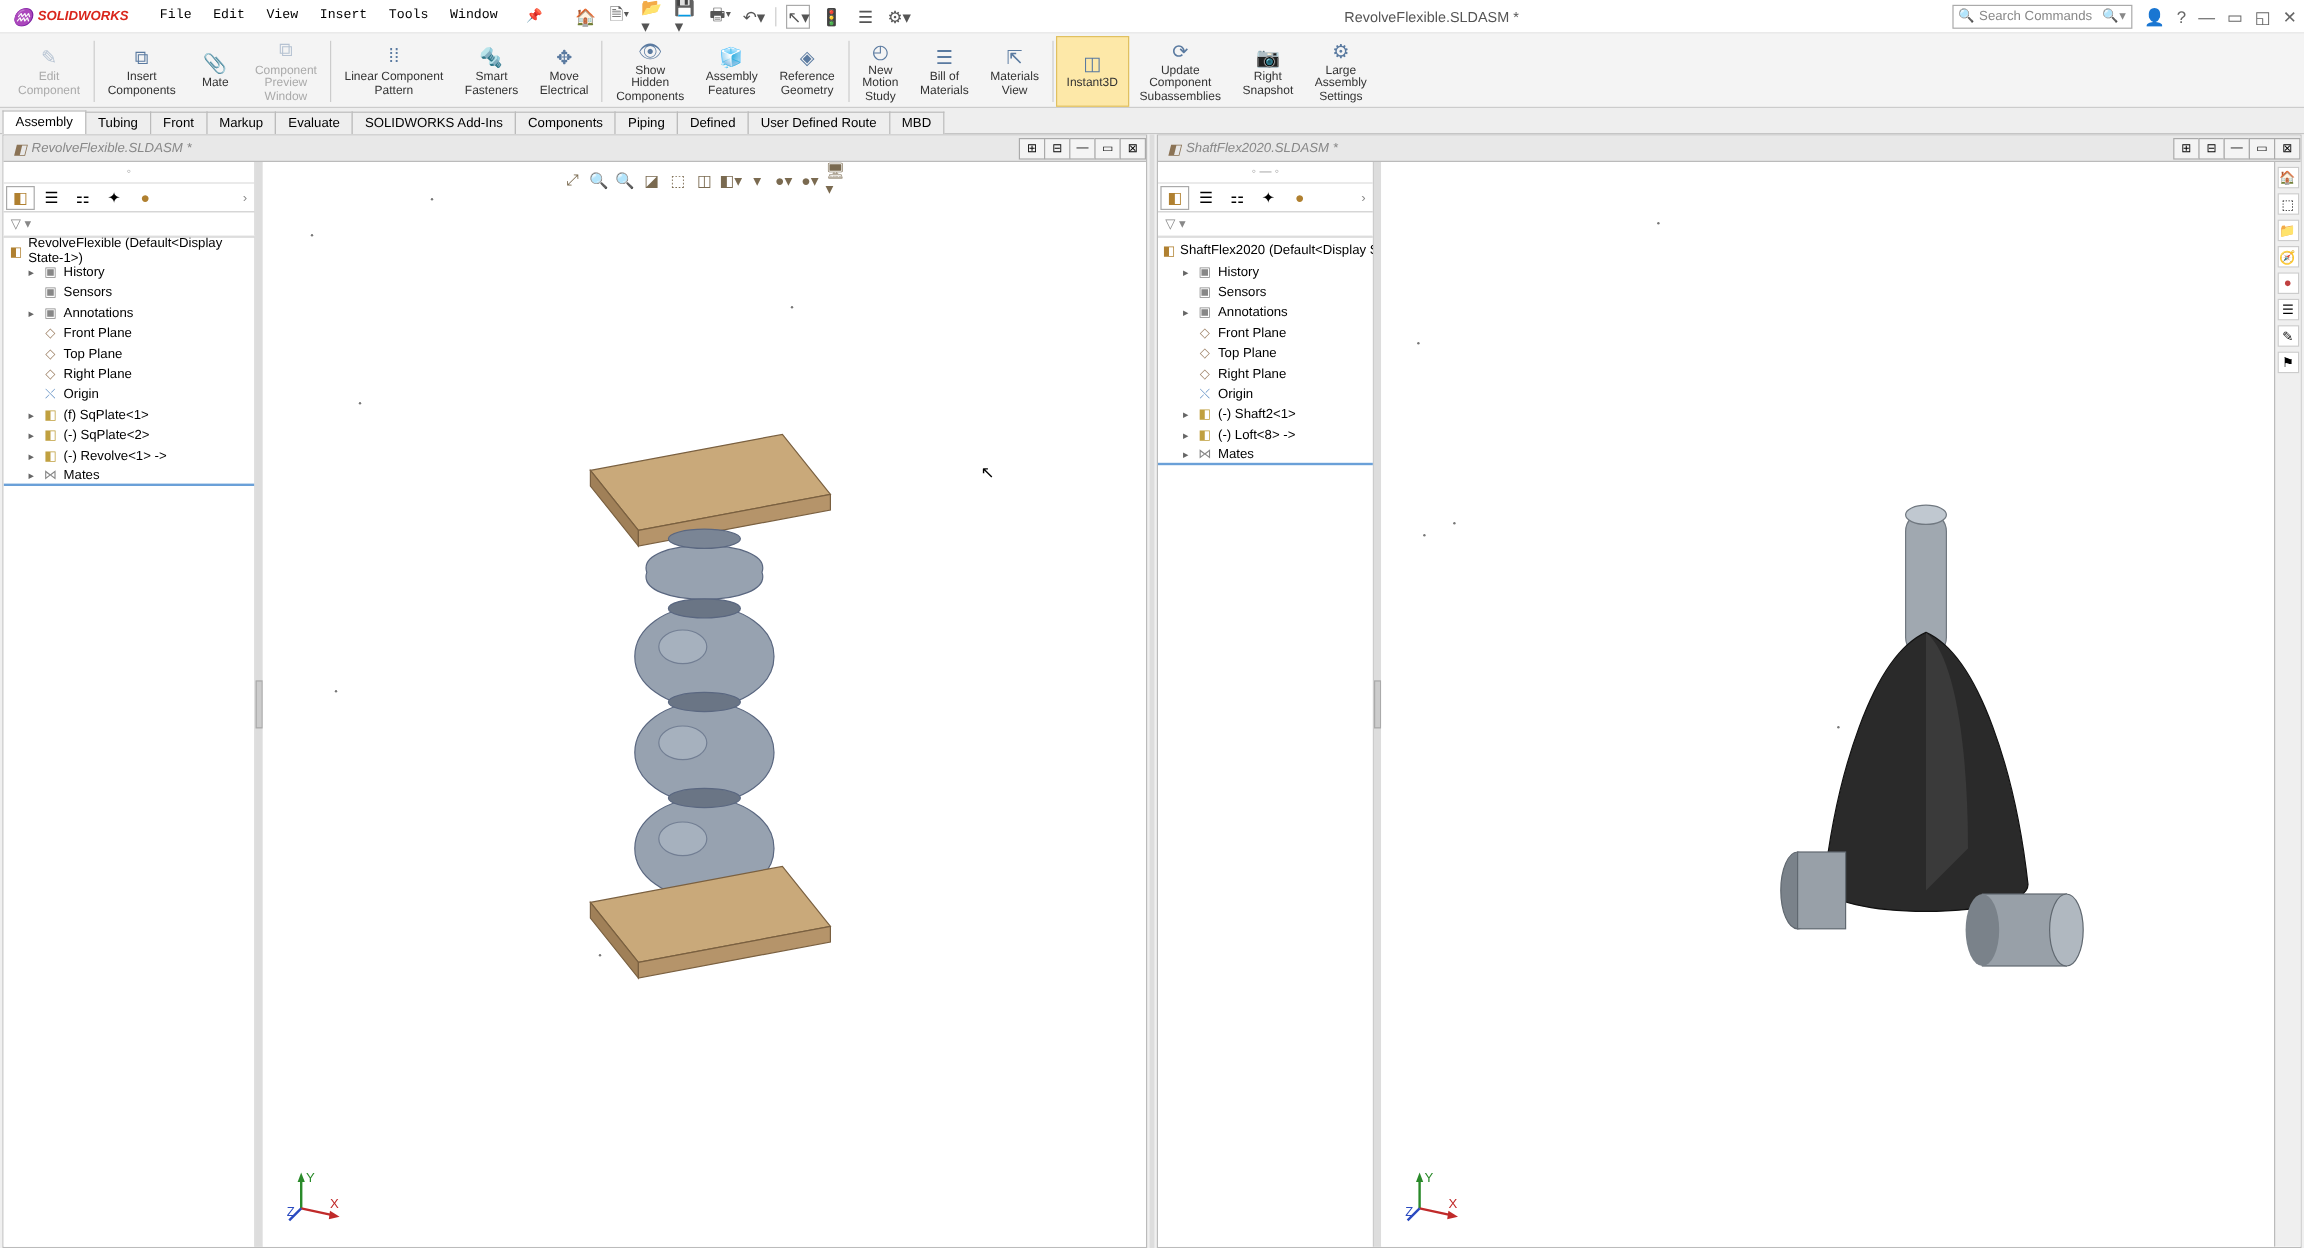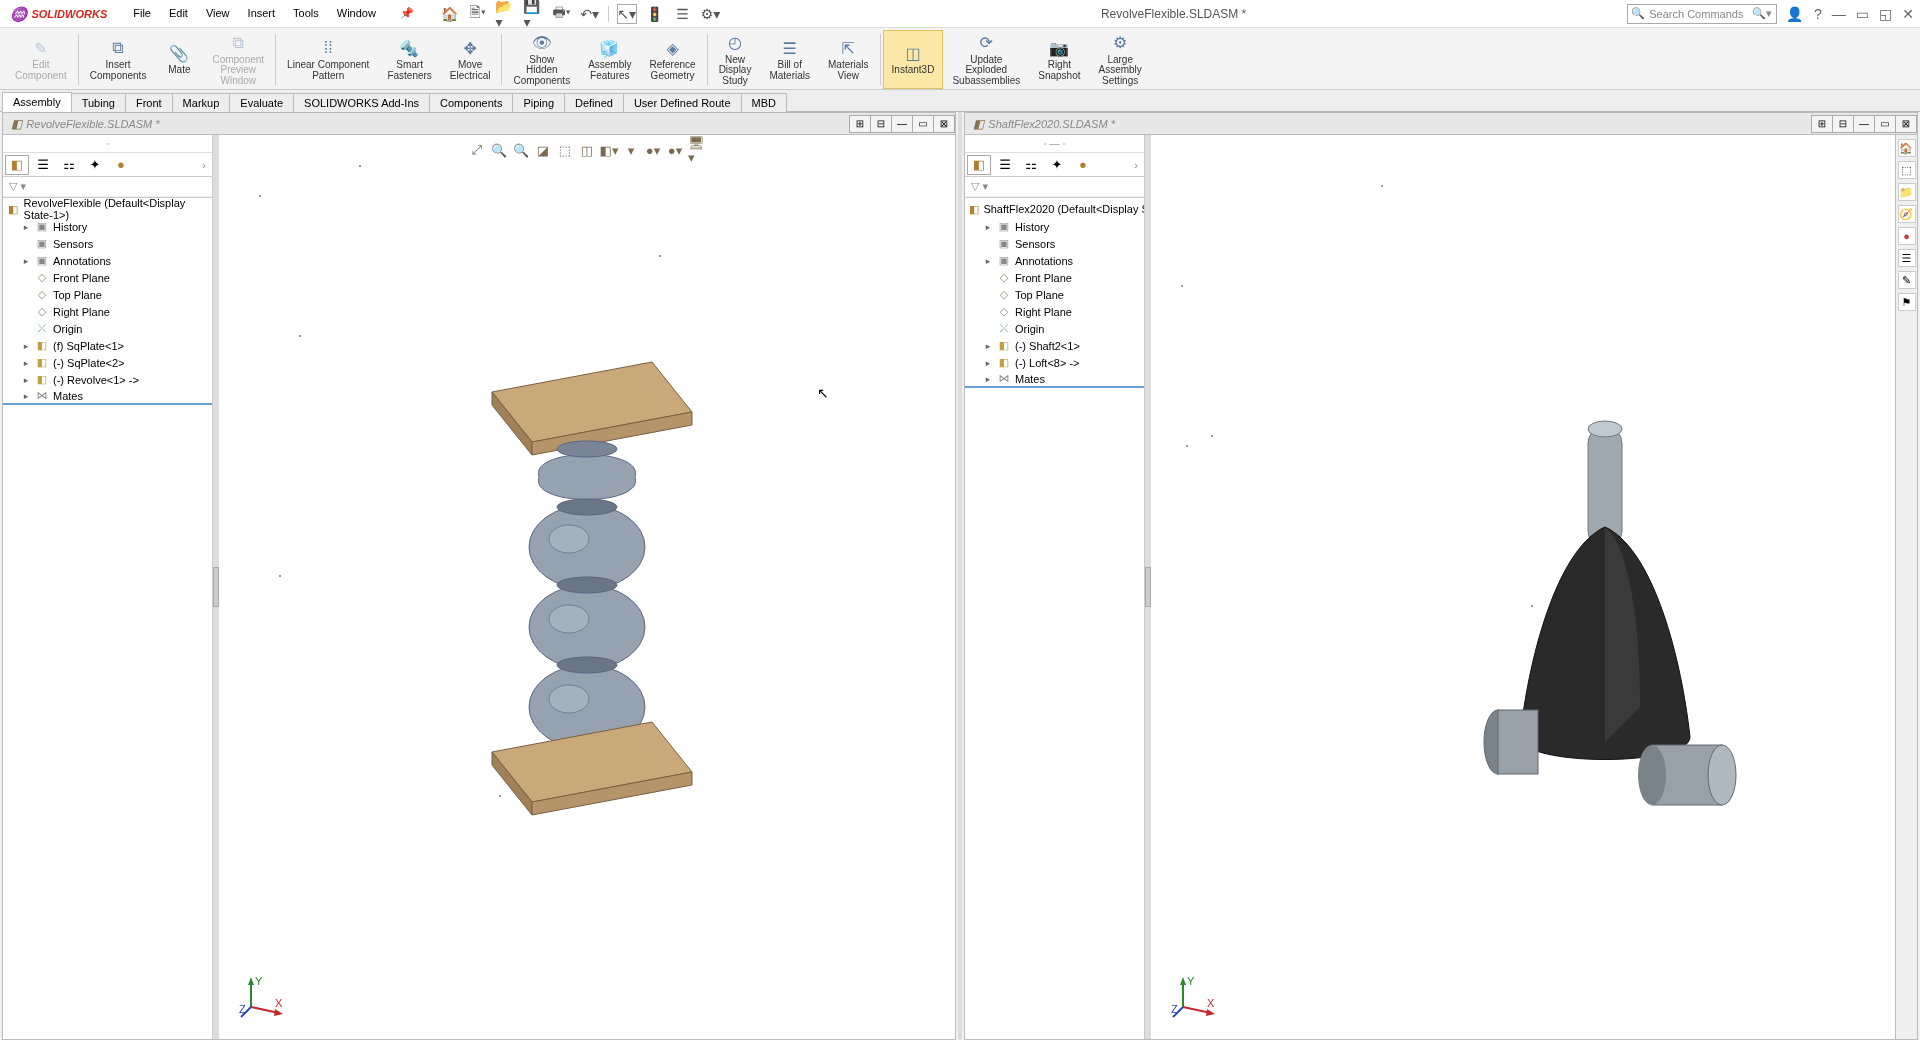--- a/index.html
+++ b/index.html
@@ -3,21 +3,21 @@
 <meta charset="utf-8">
 <style>
 * { margin:0; padding:0; box-sizing:border-box; font-family:"Segoe UI",Arial,sans-serif; font-size:11px; }
 body { background:#fff; width:1920px; height:1040px; overflow:hidden; user-select:none; }
 
 
 .titlebar { height:28px; background:#fff; display:flex; align-items:center; border-bottom:1px solid #ddd; }
 .logo { display:flex; align-items:center; padding:0 10px; color:#d9261c; font-weight:bold; font-size:13px; font-style:italic; }
 .logo .ds { margin-right:4px; font-size:14px; }
 .menubar { display:flex; gap:2px; margin-left:8px; }
-.menubar span { padding:4px 8px; cursor:default; }
+.menubar span { padding:4px 8px; cursor:default;font-family:Liberation Mono, monospace; }
 .pin { margin-left:6px; color:#888; }
 .qat { display:flex; align-items:center; gap:8px; margin-left:18px; }
 .qat .ico { width:20px; height:20px; display:flex; align-items:center; justify-content:center; color:#555; font-size:14px; }
 .sep { width:1px; height:16px; background:#ccc; }
 .doc-title { flex:1; text-align:center; color:#555; font-size:12px; }
 .search-box { display:flex; align-items:center; border:1px solid #aaa; height:20px; width:150px; padding:0 4px; color:#888; }
 .search-box .mag { margin-right:4px; }
 .title-right { display:flex; align-items:center; gap:10px; margin-left:10px; margin-right:6px; color:#666; }
 .title-right .ico { font-size:14px; }
 
@@ -190,42 +190,42 @@
     </div>
     <div class="rbtn">
       <span class="ricon">◈</span>
       <span class="rlabel">Reference
 Geometry</span>
     </div>
     <div class="vsep"></div>
     <div class="rbtn">
       <span class="ricon">◴</span>
       <span class="rlabel">New
-Display
+Motion
 Study</span>
     </div>
     <div class="rbtn">
       <span class="ricon">☰</span>
       <span class="rlabel">Bill of
 Materials</span>
     </div>
     <div class="rbtn">
       <span class="ricon">⇱</span>
       <span class="rlabel">Materials
 View</span>
     </div>
     <div class="vsep"></div>
     <div class="rbtn active">
       <span class="ricon">◫</span>
       <span class="rlabel">Instant3D</span>
     </div>
     <div class="rbtn">
       <span class="ricon">⟳</span>
       <span class="rlabel">Update
-Exploded
+Component
 Subassemblies</span>
     </div>
     <div class="rbtn">
       <span class="ricon">📷</span>
       <span class="rlabel">Right
 Snapshot</span>
     </div>
     <div class="rbtn">
       <span class="ricon">⚙</span>
       <span class="rlabel">Large

